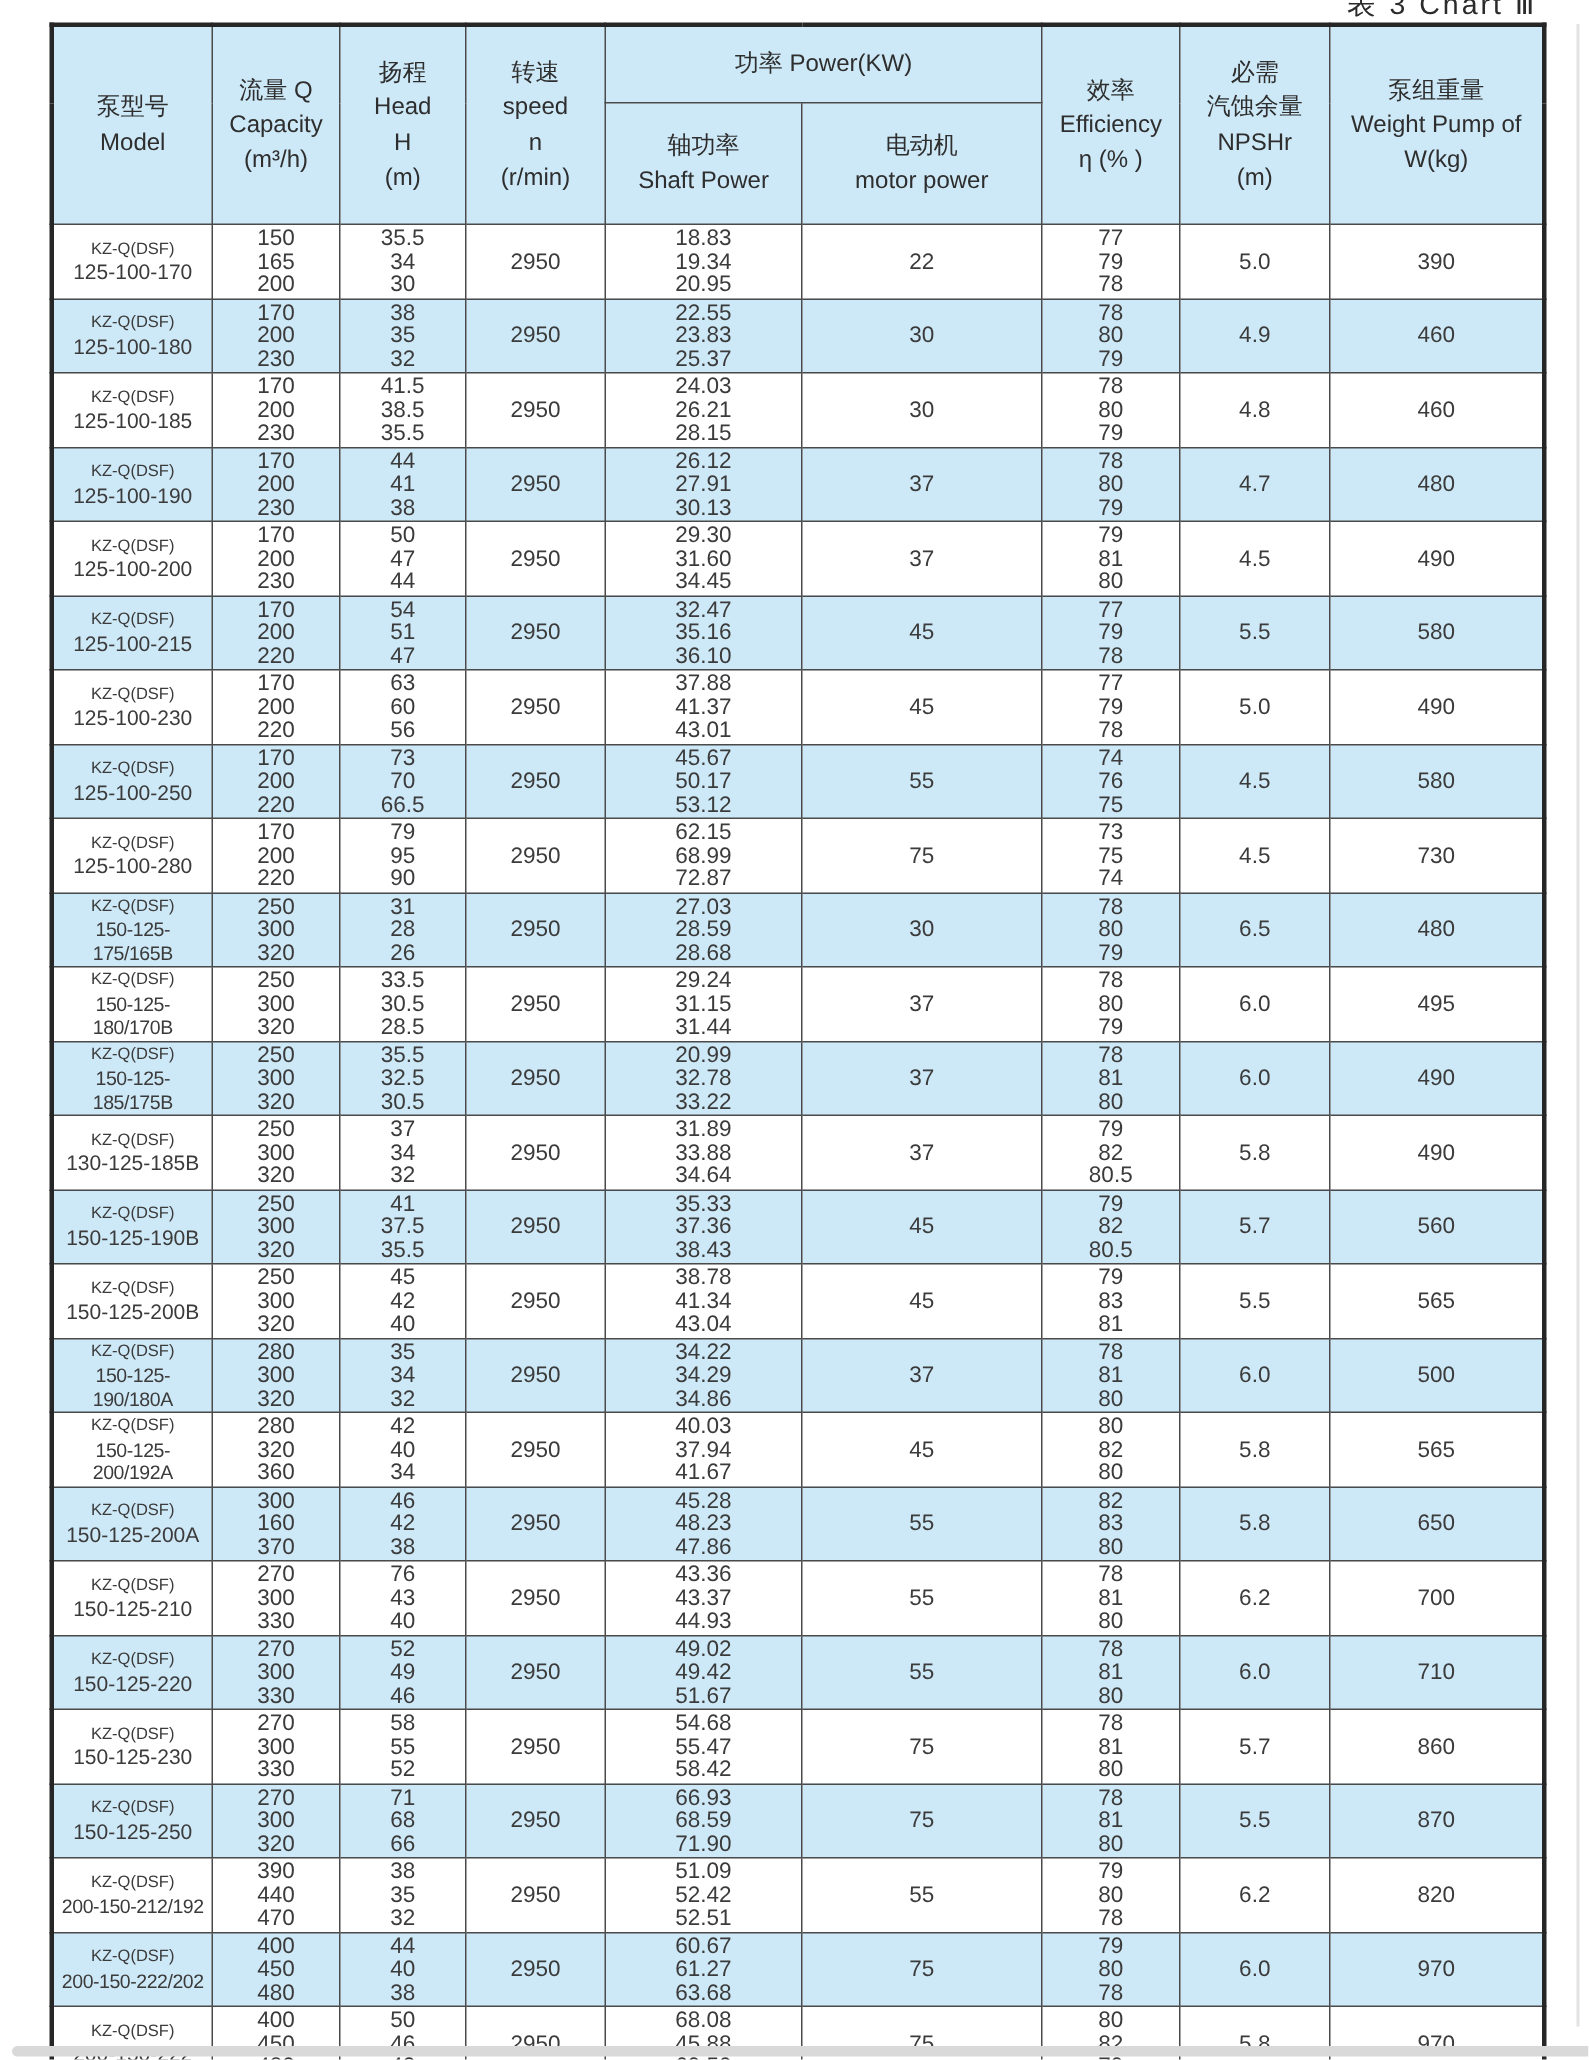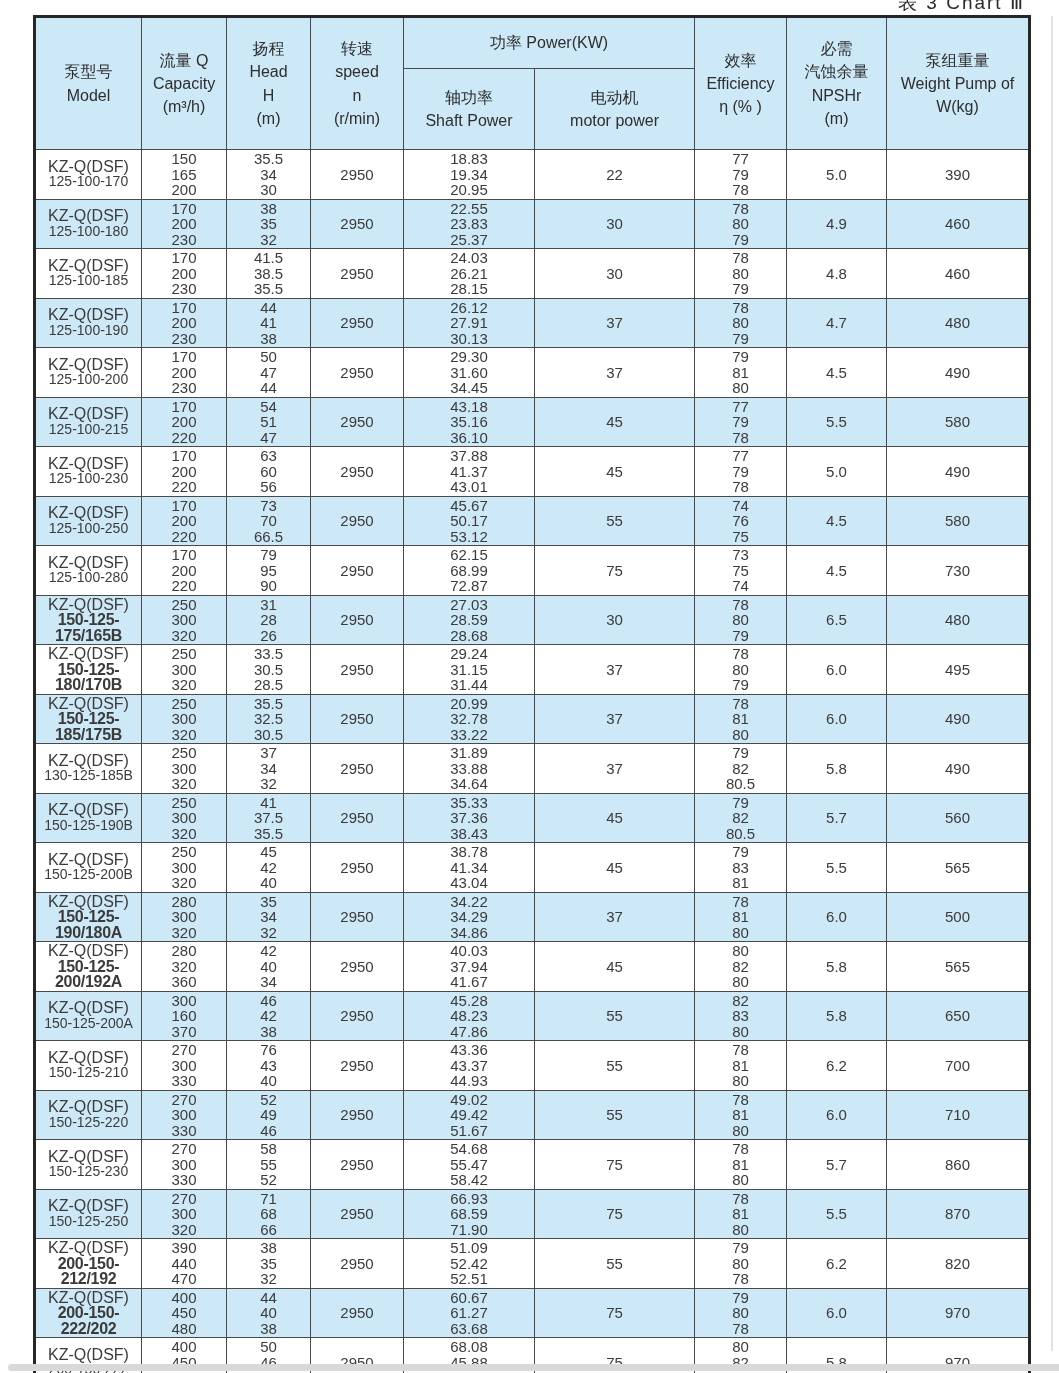--- a/index.html
+++ b/index.html
@@ -50,23 +50,23 @@
     font-size: 16px;
     line-height: 1.45;
     color: #2e2e2e;
   }
   .spec thead tr.h1 { height: 52px; }
   .spec thead tr.h2 { height: 81px; }
   .spec tbody tr { height: 48px; background: #ffffff; }
   .spec tbody tr:nth-child(even) { background: var(--row-alt, #cde8f6); }
   .spec tbody td { font-size: 15px; color: #3b3b3b; }
   .spec tbody td .line { line-height: 15.5px; }
-  .cell-model .line { line-height: 17px; font-size: 16px; }
+  .cell-model .line { line-height: 17px; font-size: 11px; }
   .cell-model .line:nth-child(2) { font-size: 14px; }
-  .cell-model .line.condensed { font-size: 16px; letter-spacing: -0.3px; font-weight: bold; }
+  .cell-model .line.condensed { font-size: 13px; letter-spacing: -0.3px; }
 </style>
 </head>
 <body>
 
 <div class="corner-clip">
   <div class="corner-text">表 3  Chart Ⅲ</div>
 </div>
 
 <table class="spec">
   <colgroup>
@@ -293,21 +293,21 @@
           <div class="line">200</div>
           <div class="line">220</div>
         </td>
     <td>
           <div class="line">54</div>
           <div class="line">51</div>
           <div class="line">47</div>
         </td>
     <td>2950</td>
     <td>
-          <div class="line">43.18</div>
+          <div class="line">32.47</div>
           <div class="line">35.16</div>
           <div class="line">36.10</div>
         </td>
     <td>45</td>
     <td>
           <div class="line">77</div>
           <div class="line">79</div>
           <div class="line">78</div>
         </td>
     <td>5.5</td>

